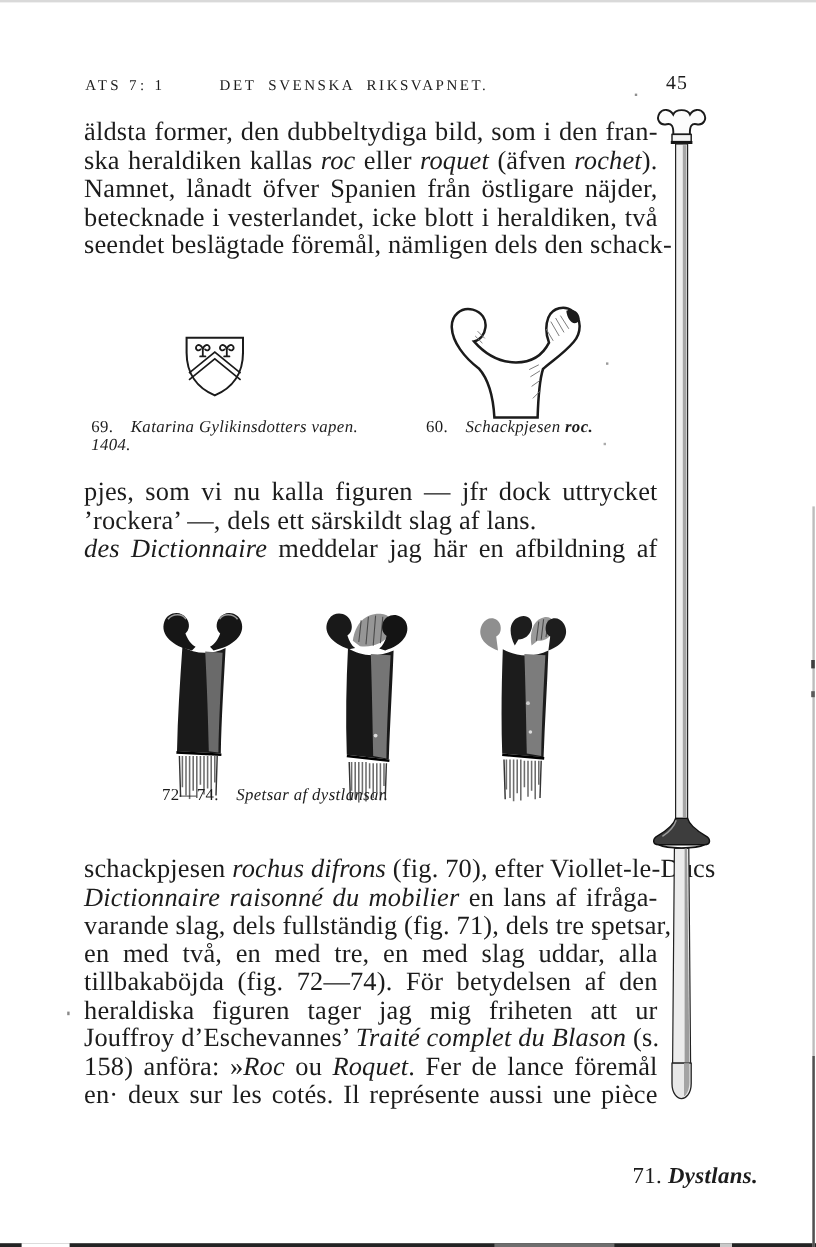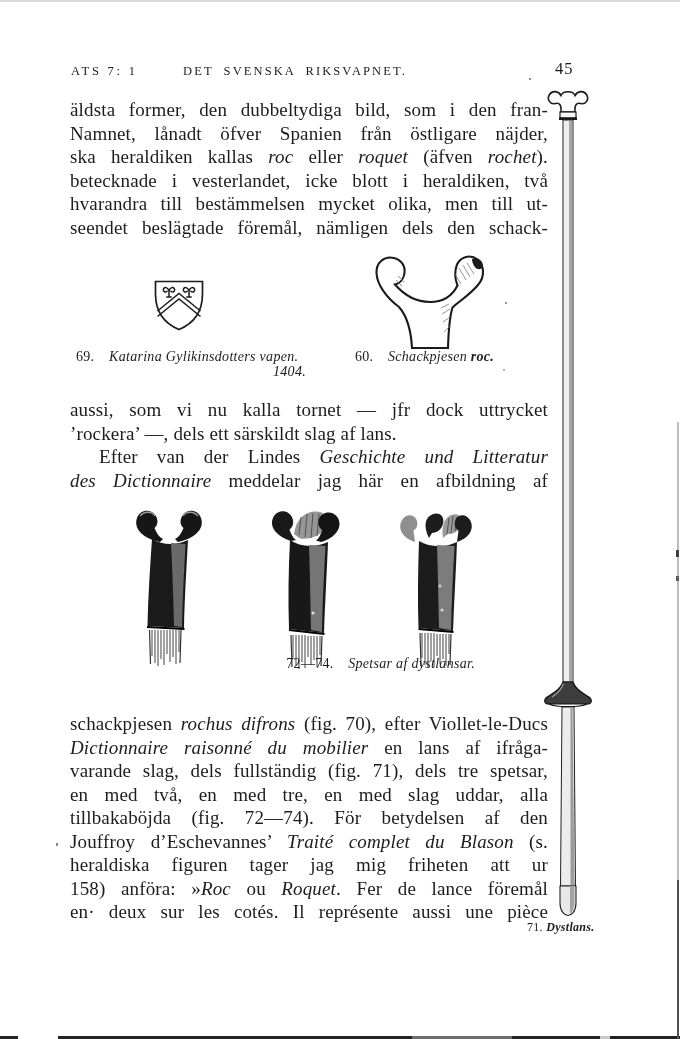--- a/index.html
+++ b/index.html
@@ -7,39 +7,39 @@
   body { font-family:"Liberation Serif", serif; }
   .page { position:relative; width:680px; height:1039px; background:#ffffff;
           overflow:hidden; color:#1c1c1c; margin:2px auto; }
 
   .hdr { position:absolute; font-size:12.5px; white-space:nowrap; }
   .hdr-left   { left:71px;  top:62px; letter-spacing:2.8px; }
   .hdr-center { left:180px; top:62px; width:230px; text-align:center;
                 letter-spacing:2.1px; word-spacing:5px; }
   .hdr-right  { left:555px; top:57px; font-size:16.5px; letter-spacing:1px; }
 
-  .para { position:absolute; left:70px; width:478px; font-size:19px;
+  .para { position:absolute; left:70px; width:478px; font-size:22px;
           letter-spacing:0.15px; }
   #para1 { top:96px; }
   #para2 { top:396px; }
   #para3 { top:710px; }
 
   .tline { height:23.55px; line-height:23.55px; white-space:nowrap; }
   .tline.just { text-align:justify; text-align-last:justify; }
   .tline.ind  { text-indent:29px; }
-  .tline.ctr  { text-align:right; }
+  .tline.ctr  { text-align:left; }
   .it { font-style:italic; }
   .bd { font-weight:bold; }
 
   .cap { position:absolute; font-size:14px; letter-spacing:0.3px; }
   .cap .tline { height:14.5px; line-height:14.5px;font-family:Liberation Serif, serif; }
   #cap69 { left:76px;  top:348px; width:230px; }
   #cap70 { left:355px; top:348px; width:170px; }
   #cap7274 { left:135px; top:655px; width:340px; }
-  #cap71 { left:527px; top:918px; width:110px; font-size:12px; }
+  #cap71 { left:527px; top:972px; width:110px; font-size:19px; }
 
   .fig { position:absolute; }
   #fig69 { left:149px; top:276px; }
   #fig70 { left:371px; top:250px; }
   #fig72 { left:128px; top:504px; }
   #fig73 { left:263px; top:505px; }
   #fig74 { left:395px; top:508px; }
   #fig71 { left:532px; top:84px; }
 
   .artifact { position:absolute; }
@@ -60,24 +60,23 @@
 <body>
 
 <div class="page">
 
   <div class="hdr hdr-left">ATS 7: 1</div>
   <div class="hdr hdr-center">DET SVENSKA RIKSVAPNET.</div>
   <div class="hdr hdr-right">45</div>
 
   <div class="para" id="para1">
       <div class="tline just"><span>äldsta former, den dubbeltydiga bild, som i den fran-</span></div>
+      <div class="tline just"><span>ska heraldiken kallas </span><span class="it">roc</span><span> eller </span><span class="it">roquet</span><span> (äfven </span><span class="it">rochet</span><span>).</span></div>
       <div class="tline just"><span>Namnet, lånadt öfver Spanien från östligare näjder,</span></div>
-      <div class="tline just"><span>ska heraldiken kallas </span><span class="it">roc</span><span> eller </span><span class="it">roquet</span><span> (äfven </span><span class="it">rochet</span><span>).</span></div>
       <div class="tline just"><span>betecknade i vesterlandet, icke blott i heraldiken, två</span></div>
-      <div class="tline just"><span>hvarandra till bestämmelsen mycket olika, men till ut-</span></div>
       <div class="tline just"><span>seendet beslägtade föremål, nämligen dels den schack-</span></div>
     </div>
 
   <svg class="fig" id="fig69" width="60" height="55" viewBox="0 0 60 55">
     <path d="M6.5,3.5 H53.5 V16 C53.5,33.5 44.5,45.5 30,51.5 C15.5,45.5 6.5,33.5 6.5,16 Z" fill="#ffffff" stroke="#1b1b1b" stroke-width="1.7"></path>
     <path d="M8.5,33 L30,15.5 L51.5,33 M8.5,38.5 L30,21 L51.5,38.5" fill="none" stroke="#1b1b1b" stroke-width="1.4"></path>
     <g transform="translate(20,12)">
       <path d="M0,7 L0,1.2 M0,1.2 C-0.8,-2.6 -4.6,-3.8 -5.6,-0.8 C-6.2,1.6 -3.6,2.9 -1.9,1.2 M0,1.2 C0.8,-2.6 4.6,-3.8 5.6,-0.8 C6.2,1.6 3.6,2.9 1.9,1.2 M-2.2,7 H2.2" fill="none" stroke="#1b1b1b" stroke-width="1.5" stroke-linecap="round"></path>
     </g>
     <g transform="translate(40,12)">
@@ -93,23 +92,22 @@
 
   <div class="cap" id="cap69">
       <div class="tline"><span>69.  </span><span class="it">Katarina Gylikinsdotters vapen.</span></div>
       <div class="tline ctr"><span class="it">1404.</span></div>
     </div>
   <div class="cap" id="cap70">
       <div class="tline"><span>60.  </span><span class="it">Schackpjesen </span><span class="it bd">roc.</span></div>
     </div>
 
   <div class="para" id="para2">
-      <div class="tline just"><span>aussi, som vi nu kalla tornet — jfr dock uttrycket</span></div>
+      <div class="tline just"><span>pjes, som vi nu kalla figuren — jfr dock uttrycket</span></div>
       <div class="tline"><span>’rockera’ —, dels ett särskildt slag af lans.</span></div>
-      <div class="tline just ind"><span>Efter van der Lindes </span><span class="it">Geschichte und Litteratur</span></div>
       <div class="tline just"><span class="it">des Dictionnaire</span><span> meddelar jag här en afbildning af</span></div>
     </div>
 
   <svg class="fig" id="fig72" width="86" height="160" viewBox="0 0 86 160">
     <path d="M32,36 C16,33 5,23 9,12 C12,3.5 23,2.5 27.5,9.5 C30.5,14 30,19 26.5,22 C28.5,27 31,31 35,33 Z" fill="#161616"></path>
     <path d="M50,36 C66,33 77,23 73,12 C70,3.5 59,2.5 54.5,9.5 C51.5,14 52,19 55.5,22 C53.5,27 51,31 47,33 Z" fill="#161616"></path>
     <path d="M12,10 C16,5 24,5 27,10 M70,10 C66,5 58,5 55,10" stroke="#9a9a9a" stroke-width="1.3" fill="none"></path>
     <path d="M24,33 C22,62 20,92 19.5,120 L56,122 C56.5,94 58.5,62 60,34 C48,40 34,39 24,33 Z" fill="#1a1a1a"></path>
     <path d="M43,37 C44.5,66 45.5,96 46,120 L54,121 C54.5,95 56,65 57.5,38 Z" fill="#6a6a6a"></path>
     <path d="M19,121 L56.5,123" stroke="#000000" stroke-width="2.2" fill="none"></path>
@@ -148,22 +146,22 @@
   <div class="cap" id="cap7274">
       <div class="tline ctr"><span>72—74.  </span><span class="it">Spetsar af dystlansar.</span></div>
     </div>
 
   <div class="para" id="para3">
       <div class="tline just"><span>schackpjesen </span><span class="it">rochus difrons</span><span> (fig. 70), efter Viollet-le-Ducs</span></div>
       <div class="tline just"><span class="it">Dictionnaire raisonné du mobilier</span><span> en lans af ifråga-</span></div>
       <div class="tline just"><span>varande slag, dels fullständig (fig. 71), dels tre spetsar,</span></div>
       <div class="tline just"><span>en med två, en med tre, en med slag uddar, alla</span></div>
       <div class="tline just"><span>tillbakaböjda (fig. 72—74). För betydelsen af den</span></div>
+      <div class="tline just"><span>heraldiska figuren tager jag mig friheten att ur</span></div>
       <div class="tline just"><span>Jouffroy d’Eschevannes’ </span><span class="it">Traité complet du Blason</span><span> (s.</span></div>
-      <div class="tline just"><span>heraldiska figuren tager jag mig friheten att ur</span></div>
       <div class="tline just"><span>158) anföra: »</span><span class="it">Roc</span><span> ou </span><span class="it">Roquet</span><span>. Fer de lance föremål</span></div>
       <div class="tline just"><span>en· deux sur les cotés. Il représente aussi une pièce</span></div>
     </div>
 
   <svg class="fig" id="fig71" width="74" height="832" viewBox="0 0 74 832">
     <path d="M29,26 C29.5,19 27.5,16.5 23.5,17.5 C18,18.8 14.5,13.5 17.5,8.5 C20.5,4 26.5,5 29,9.5 C31,4.5 41,4.5 43,9.5 C45.5,5 51.5,4 54.5,8.5 C57.5,13.5 54,18.8 48.5,17.5 C44.5,16.5 42.5,19 43,26 Z" fill="#fcfcfc" stroke="#1b1b1b" stroke-width="1.6"></path>
     <rect x="28" y="26" width="16" height="6" fill="#f4f4f4" stroke="#1b1b1b" stroke-width="1.2"></rect>
     <rect x="27" y="31.5" width="18" height="2.5" fill="#161616"></rect>
     <rect x="31" y="34" width="10" height="562" fill="#efefef" stroke="#222222" stroke-width="1"></rect>
     <rect x="37" y="35" width="3" height="560" fill="#a6a6a6"></rect>

